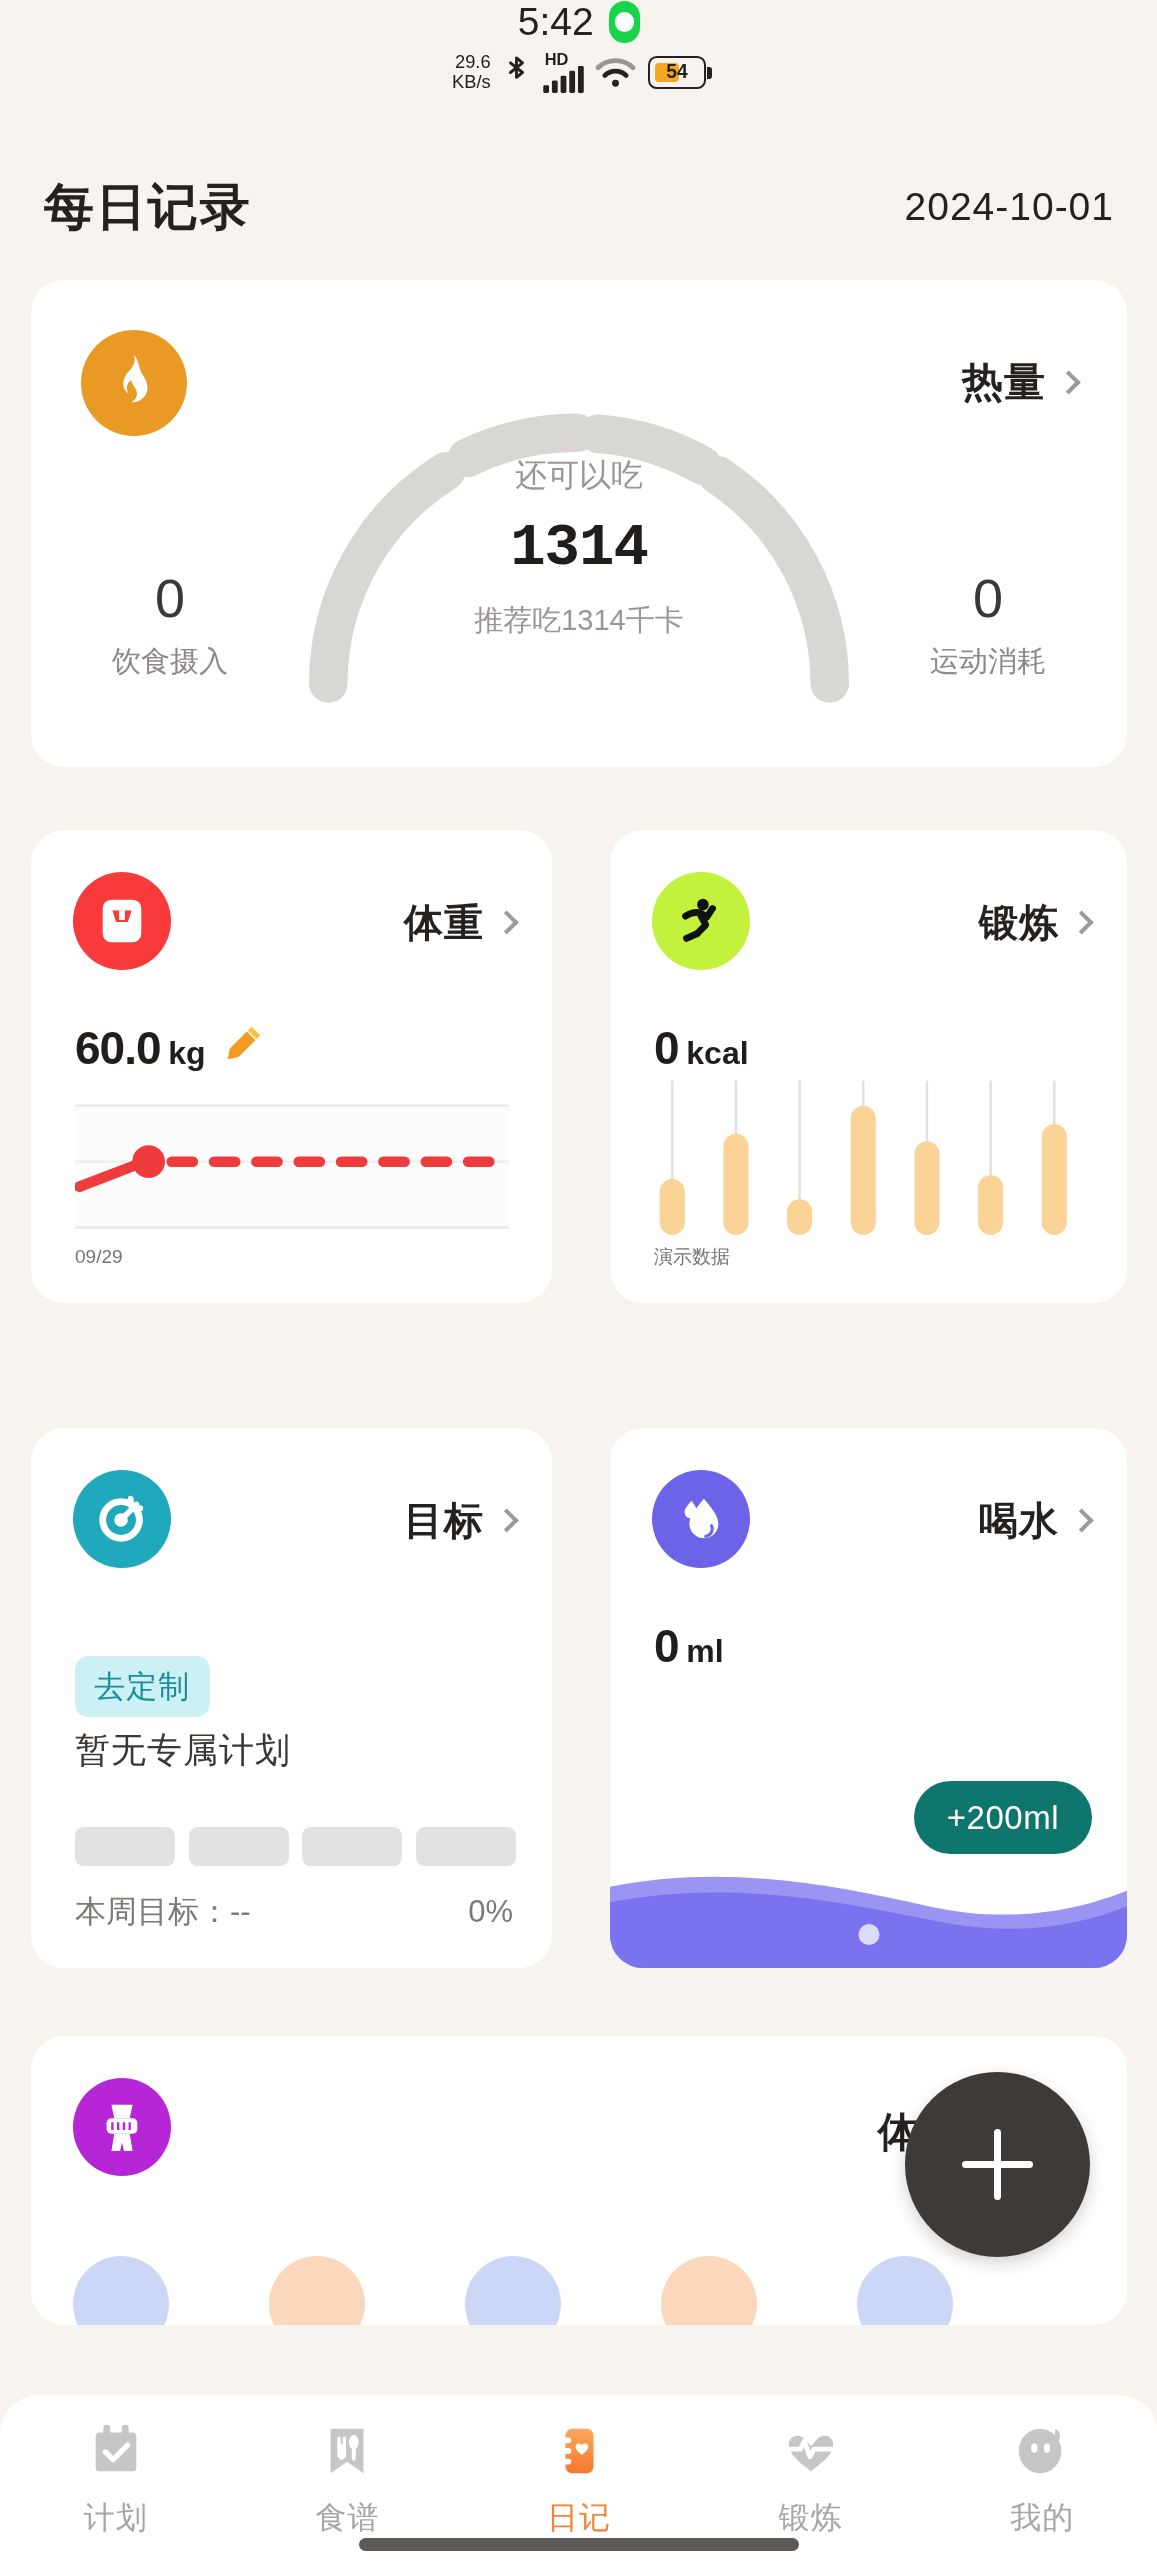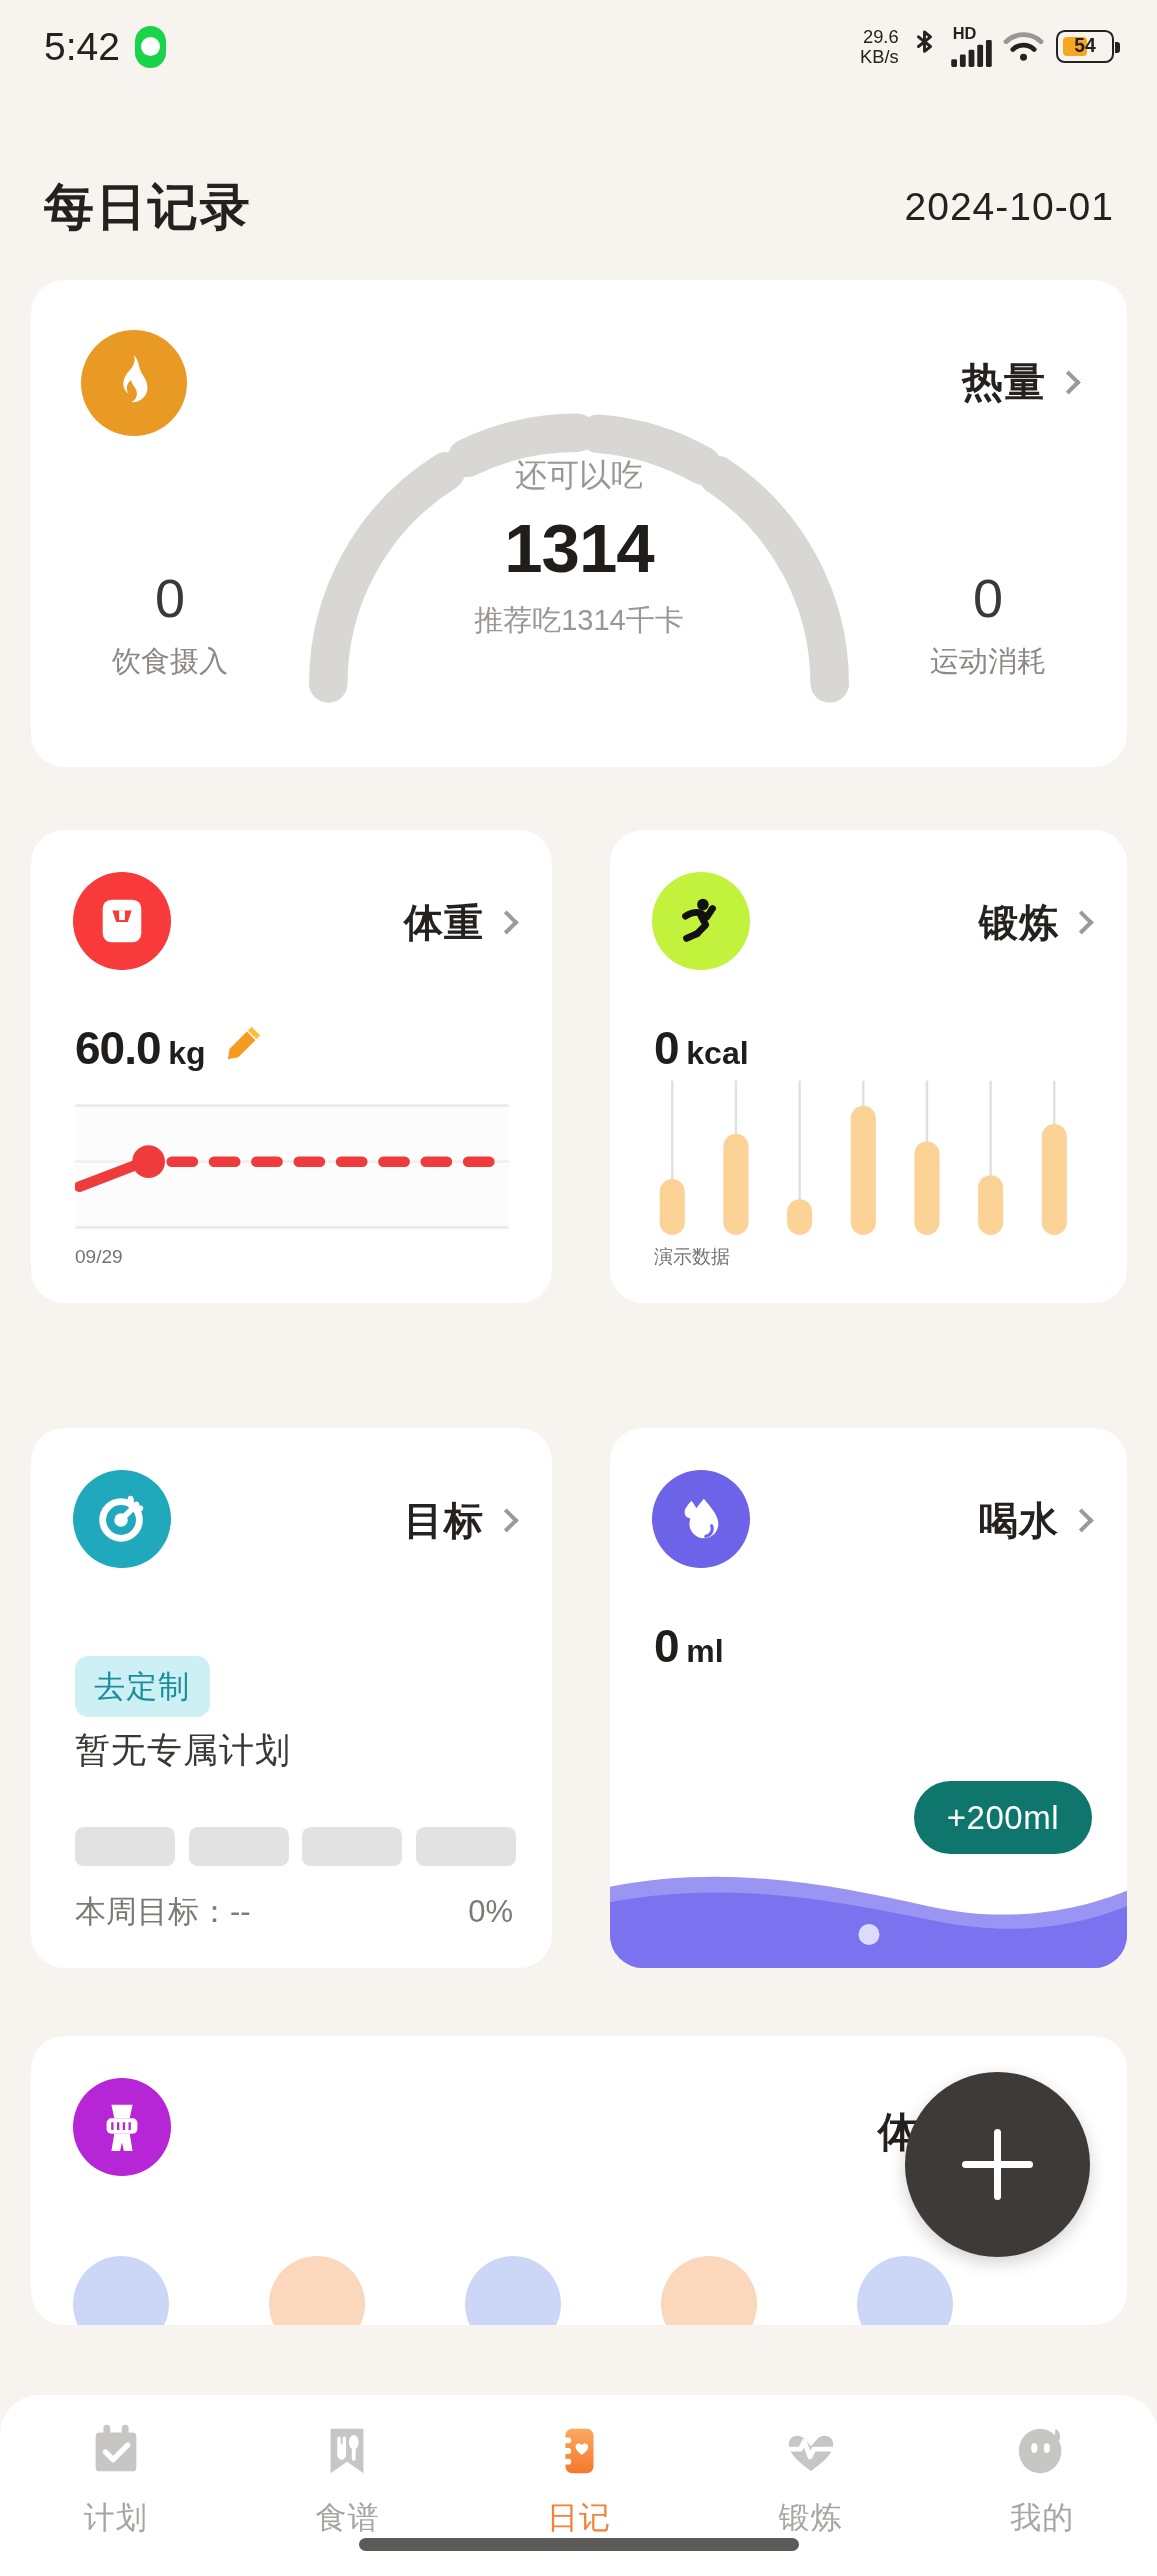--- a/index.html
+++ b/index.html
@@ -9,20 +9,21 @@
     font-family: "Liberation Sans", "DejaVu Sans", sans-serif;
     overflow: hidden;
   }
   .phone { position: relative; width: 1158px; height: 2576px; background: #f7f3ef; }
 
   
   .statusbar {
     position: absolute; top: 0; left: 0; width: 1158px; height: 93px;
     display: flex; align-items: center; justify-content: space-between;
     padding: 0 44px;
+    flex-direction: column;
   }
   .sb-left { display: flex; align-items: center; gap: 15.4px; }
   .sb-time { font-size: 39px; color: #25211e; letter-spacing: 0px; font-weight: 400; }
   .sb-green-pill {
     width: 31px; height: 42px; border-radius: 15.4px; background: #19d44a;
     display: flex; align-items: center; justify-content: center;
   }
   .sb-green-pill i { width: 19.3px; height: 19.3px; border-radius: 50%; background: #ffffff; display:block; }
   .sb-right { display: flex; align-items: center; gap: 11.6px; }
   .sb-net { font-size: 18.3px; line-height: 20px; color: #25211e; text-align: right; }
@@ -66,21 +67,21 @@
   .card-link .lbl { font-size: 41px; color: #25211e; font-weight: 700; letter-spacing: 1px; }
   .chev { width: 17.4px; height: 17.4px; border-right: 4.8px solid #9a9a9a; border-top: 4.8px solid #9a9a9a; transform: rotate(45deg); display: block; }
   .cal-link { position: absolute; top: 75px; right: 50px; }
 
   .gauge { position: absolute; left: 50%; transform: translateX(-50%); top: 114px; width: 540px; height: 309px; }
   .cal-center {
     position: absolute; left: 50%; transform: translateX(-50%);
     top: 174px; width: 502px; text-align: center;
   }
   .cal-sub { font-size: 32px; color: #9b9693; margin-bottom: 3.9px; }
-  .cal-big { font-size: 69px; font-weight: 700; color: #211d1b; line-height: 93px; letter-spacing: -1px; }
+  .cal-big { font-size: 59px; font-weight: 700; color: #211d1b; line-height: 93px; letter-spacing: -1px; font-family: Liberation Mono, monospace; }
   .cal-rec { font-size: 29px; color: #9b9693; margin-top: 5.8px; }
   .cal-side { position: absolute; text-align: center; width: 232px; }
   .cal-side.left { left: 23px; top: 289px; }
   .cal-side.right { right: 23px; top: 289px; }
   .cal-side .v { font-size: 54px; color: #3c3836; font-weight: 400; line-height: 58px; }
   .cal-side .l { font-size: 29px; color: #8d8885; margin-top: 15.4px; }
 
   
   .card-weight { top: 830px; left: 31px; width: 521px; height: 473px; }
   .card-ex { top: 830px; left: 610px; width: 517px; height: 473px; }

